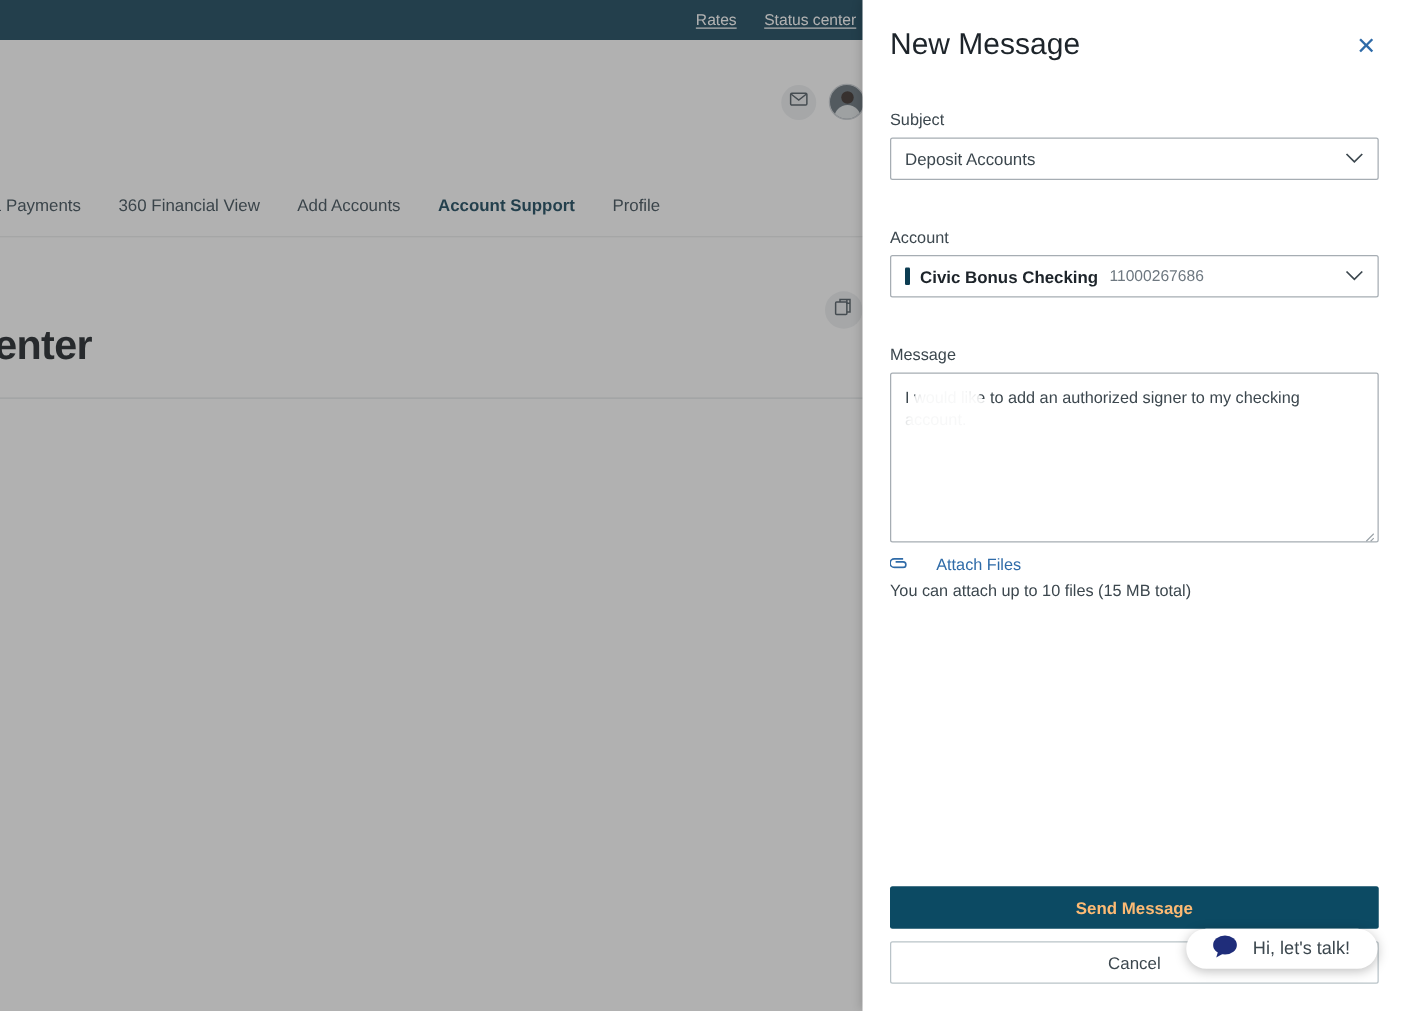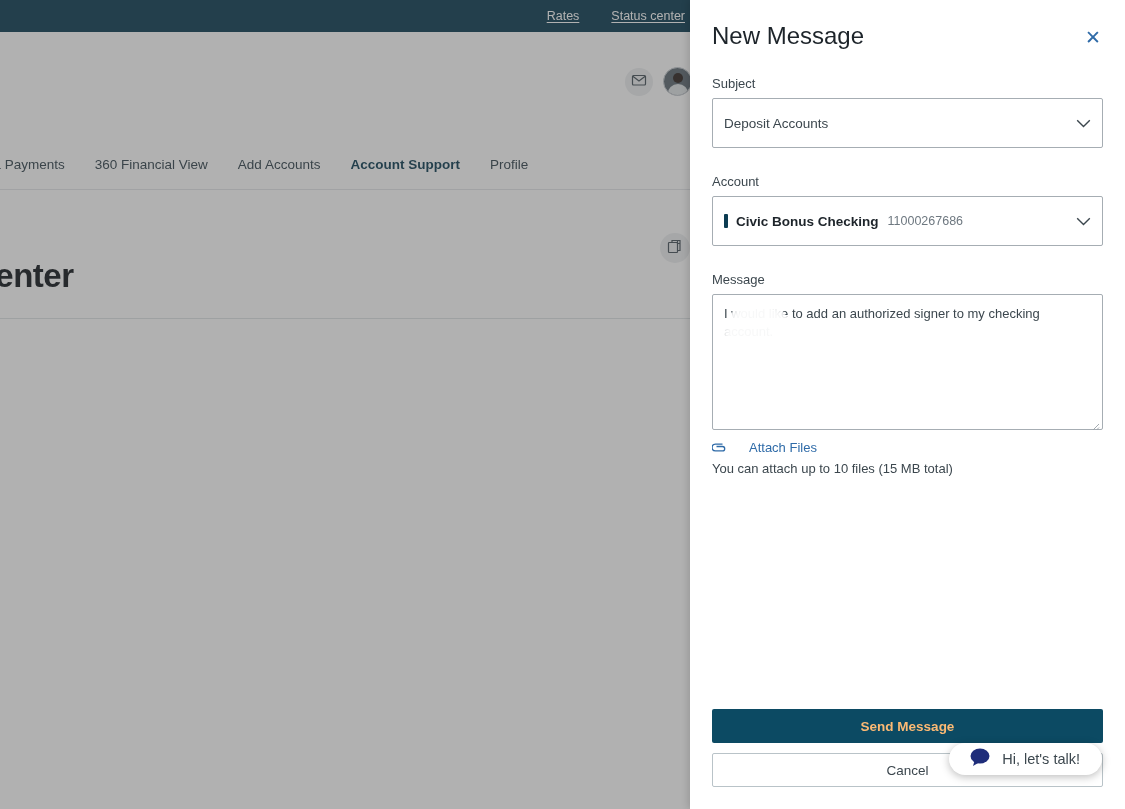--- a/index.html
+++ b/index.html
@@ -17,21 +17,21 @@
   #bg-page {
     position: absolute; inset: 0;
     background: #ffffff;
   }
 
   .topbar {
     position: absolute; top: 0; left: 0;
     width: 1125px; height: 32px;
     background: #0c3c52;
     display: flex; align-items: center; justify-content: flex-end;
-    gap: 32px;
+    gap: 22px;
     padding-right: 440px;
     padding-left: 11px;
   }
   .topbar a {
     color: #ffffff; font-size: 12.5px;
     text-decoration: underline;
     text-underline-offset: 2px;
     white-space: nowrap;
   }
 
@@ -157,24 +157,24 @@
   }
   .close-x {
     background: none; border: none; cursor: pointer;
     color: #2f6ba8; font-size: 19px; line-height: 1;
     padding: 6px 2px 0 0;
     font-family: "Liberation Sans", sans-serif;
   }
 
   .field-label {
     font-size: 13px; color: #3c474e;
-    margin: 26px 0 7px 0;
+    margin: 38px 0 7px 0;
   }
   .select-box {
-    height: 50px;
+    height: 34px;
     border: 1px solid #a6adb3;
     border-radius: 2px;
     background: #ffffff;
     display: flex; align-items: center;
     padding: 0 11px;
     position: relative;
     cursor: pointer;
   }
   .select-box .val {
     font-size: 13.5px; color: #3c474e;

